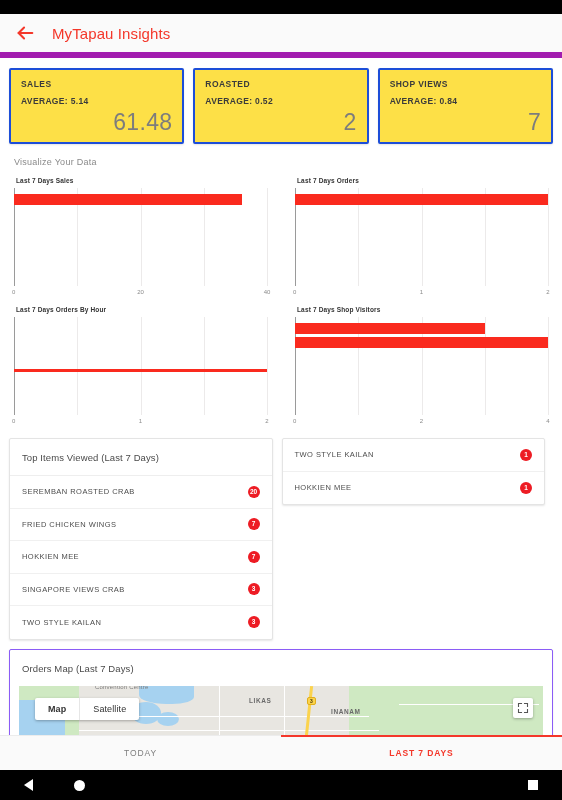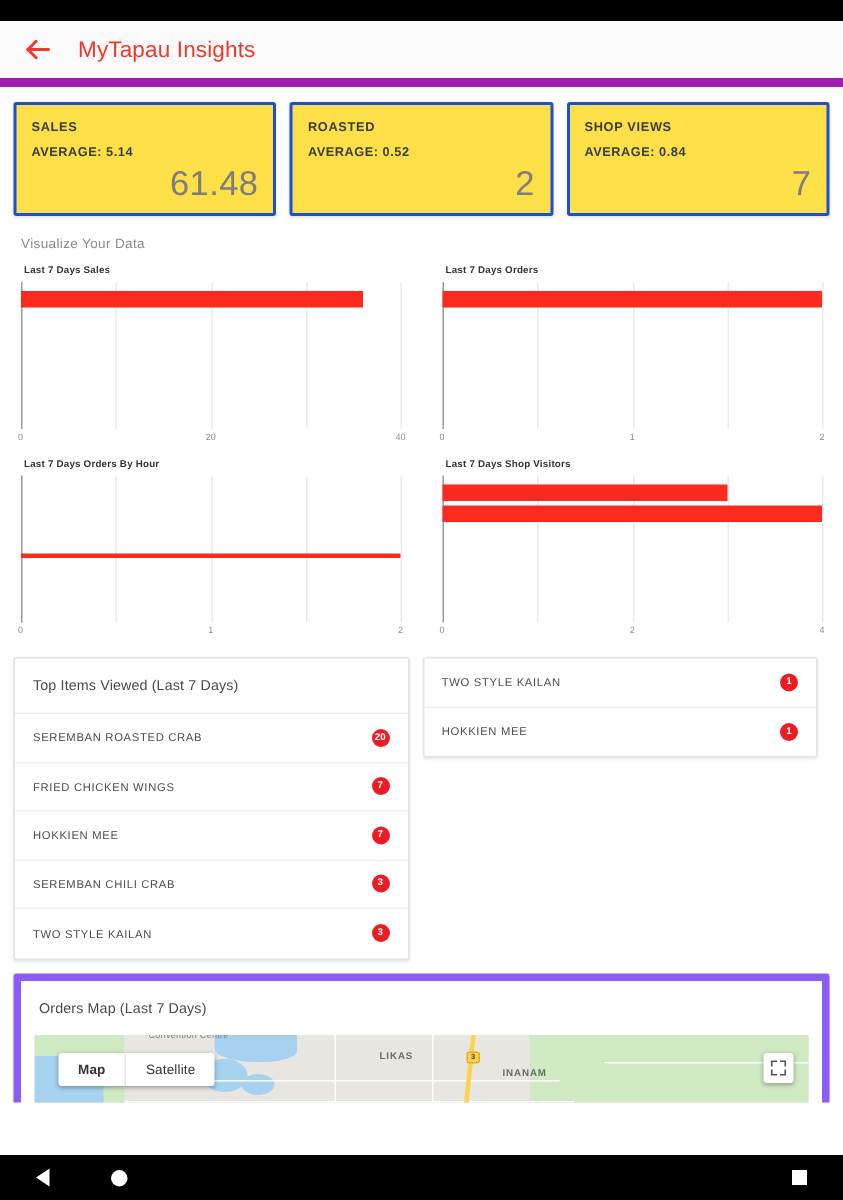--- a/index.html
+++ b/index.html
@@ -67,21 +67,21 @@
   .list-row-label { font-size: 7.5px; color: #4c4c4c; letter-spacing: .45px; }
   .badge {
     background: #ED1C24; color: #ffffff; border-radius: 50%;
     min-width: 12px; height: 12px; padding: 0 2px;
     display: flex; align-items: center; justify-content: center;
     font-size: 6.5px; font-weight: 700; line-height: 1;
   }
 
   
   .map-card {
-    margin: 9px 9px 0 9px; background: #fff; border: 5px solid #8b5cf6; border-radius: 2px;
+    margin: 9px 9px 0 9px; background: #fff; border: 1px solid #8b5cf6; border-radius: 2px;
     box-shadow: 0 1px 2px rgba(0,0,0,.10); overflow: hidden;
   }
   .map-card-title { font-size: 9.5px; color: #4a4a4a; padding: 13px 12px 12px 12px; letter-spacing: .1px; }
   .map-canvas { position: relative; height: 60px; margin: 0 9px; overflow: hidden; background: #e8e6e1; }
   .map-water { position: absolute; background: #a6d2f0; }
   .map-green { position: absolute; background: #cfe9c2; }
   .map-road { position: absolute; background: #ffffff; }
   .map-hwy { position: absolute; background: #fbd34d; }
   .map-place { position: absolute; font-size: 6.5px; color: #6a6a6a; font-weight: 700; letter-spacing: .6px; white-space: nowrap; }
   .map-place.small { font-weight: 400; font-size: 6px; color: #7d7d7d; letter-spacing: .2px; }
@@ -265,21 +265,21 @@
             </div>
             <div class="list-row">
               <div class="list-row-label">FRIED CHICKEN WINGS</div>
               <div class="badge">7</div>
             </div>
             <div class="list-row">
               <div class="list-row-label">HOKKIEN MEE</div>
               <div class="badge">7</div>
             </div>
             <div class="list-row">
-              <div class="list-row-label">SEREMBAN CHILI CRAB</div>
+              <div class="list-row-label">SINGAPORE VIEWS CRAB</div>
               <div class="badge">3</div>
             </div>
             <div class="list-row">
               <div class="list-row-label">TWO STYLE KAILAN</div>
               <div class="badge">3</div>
             </div>
           </div>
       </div>
       <div class="list-card">
         <div>
@@ -325,20 +325,24 @@
             <polyline points="15,3 21,3 21,9"></polyline>
             <polyline points="21,15 21,21 15,21"></polyline>
             <polyline points="9,21 3,21 3,15"></polyline>
           </svg>
         </div>
       </div>
     </div>
 
   </div>
 
+  <div class="tabs">
+    <div class="tab">TODAY</div>
+    <div class="tab active">LAST 7 DAYS</div>
+  </div>
 
   <div class="navbar">
     <div class="nav-back"></div>
     <div class="nav-home"></div>
     <div class="nav-recent"></div>
   </div>
 
 </div>
 
 </body></html>

